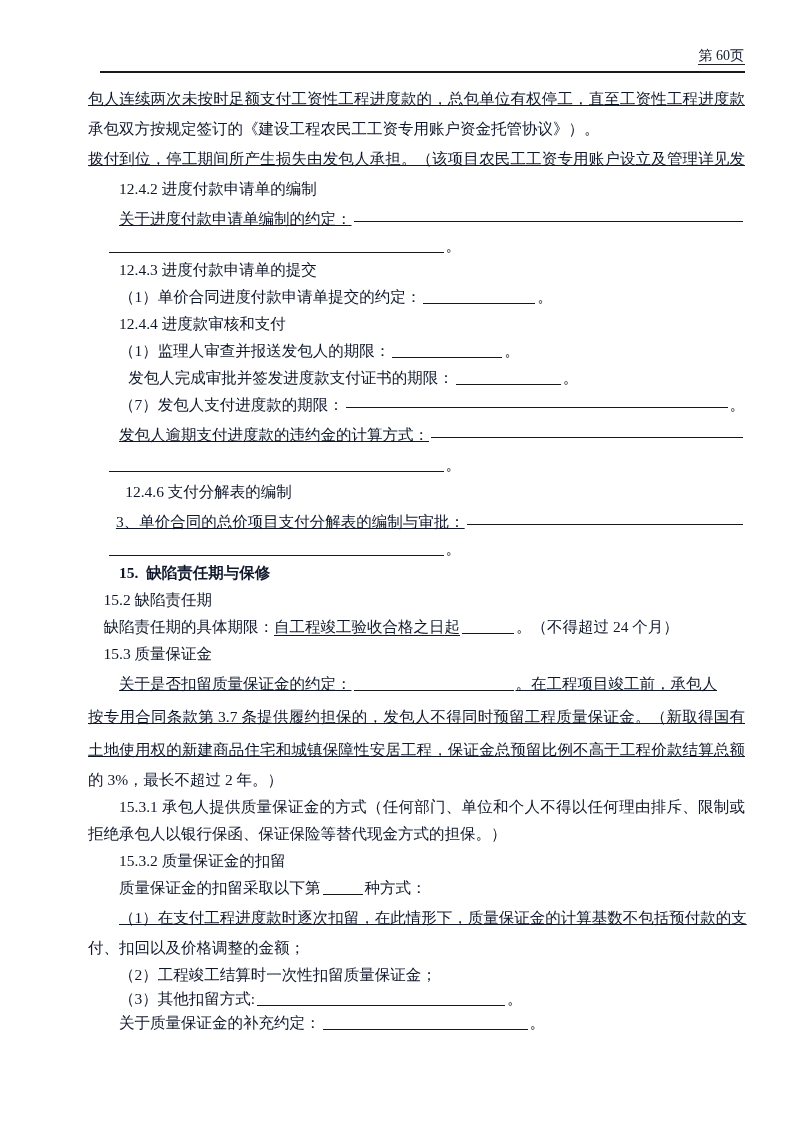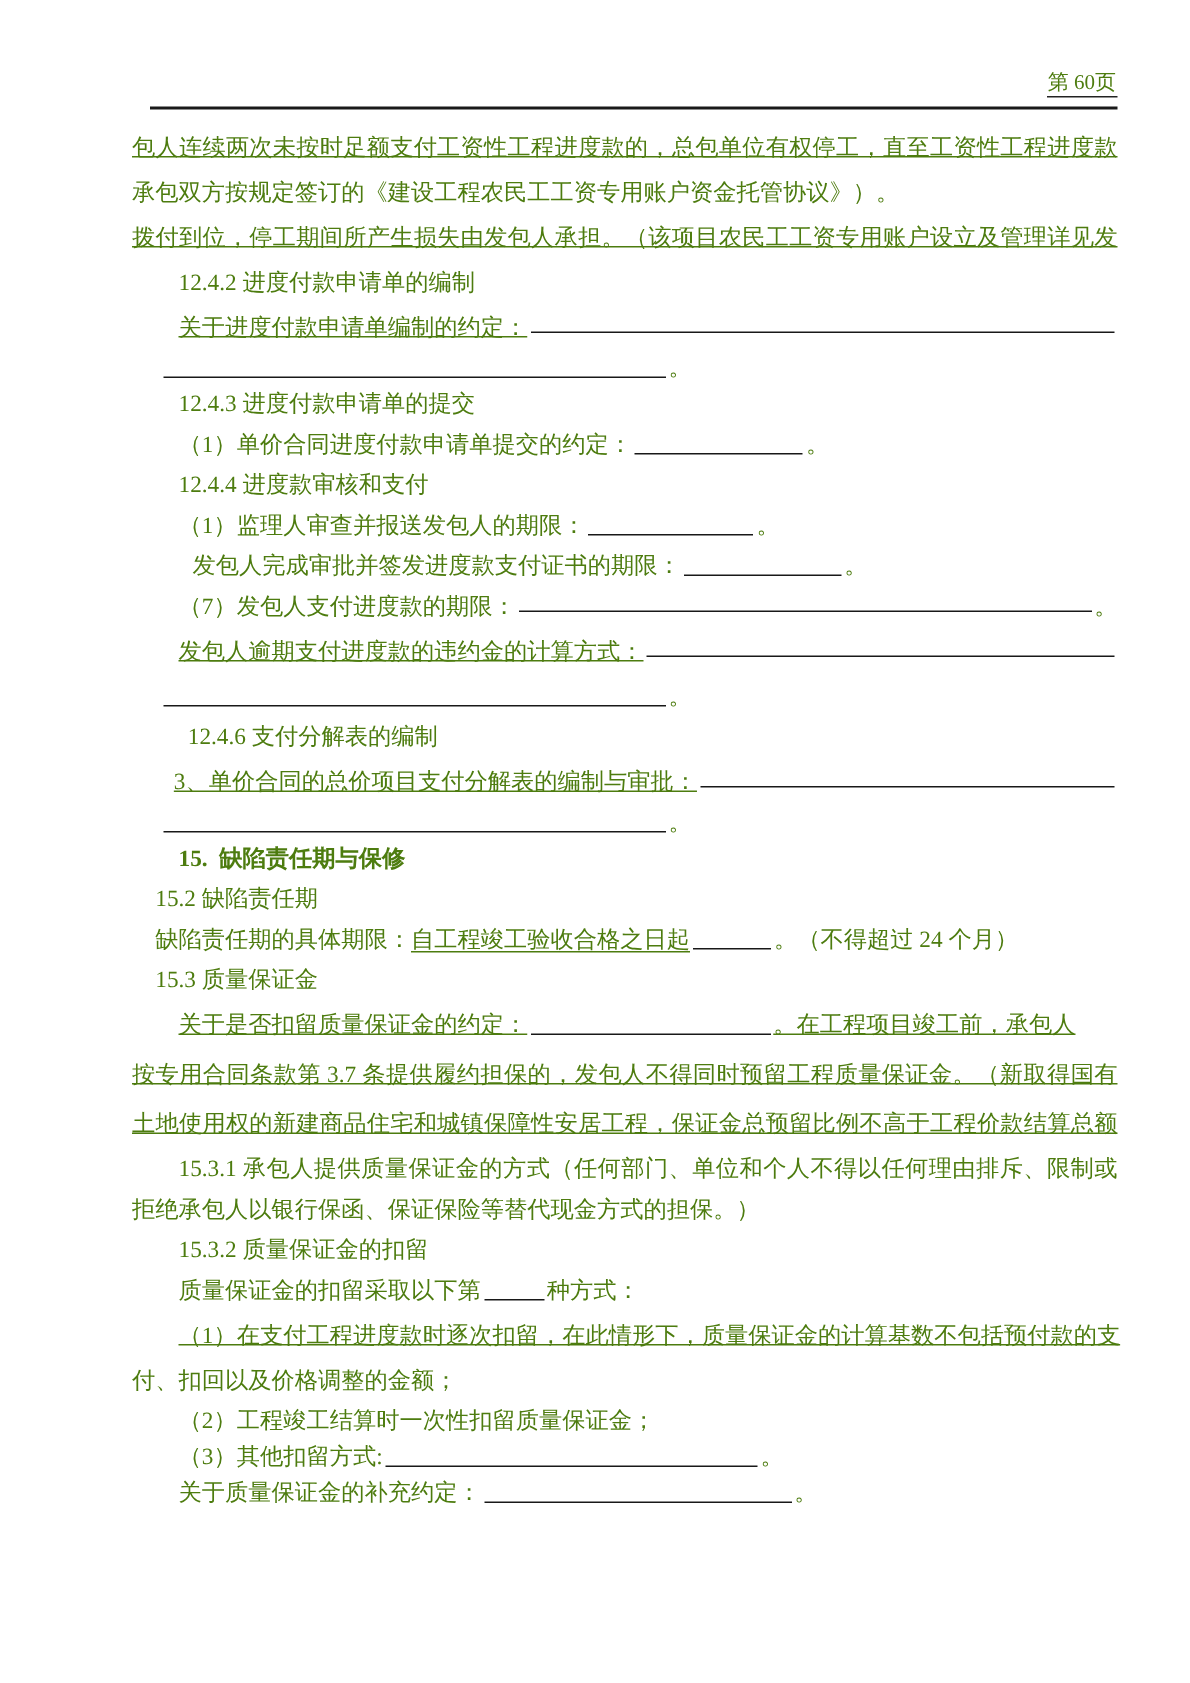--- a/index.html
+++ b/index.html
@@ -4,21 +4,21 @@
 <style>
   html,body{
     margin:0;padding:0;background:#ffffff;
     width:793px;height:1122px;overflow:hidden;
   }
   .page{
     box-sizing:border-box;
     width:793px;height:1122px;
     padding:44px 48px 0 88px;
     background:#ffffff;
-    color:#4d7c0f;
+    color:#0f172a;
     font-family:"Liberation Serif","DejaVu Serif",serif;
     font-size:15.5px;
   }
   .hdr{
     text-align:right;
     height:22px;line-height:22px;
   }
   .pnum{
     font-size:14px;
     border-bottom:1px solid #222;
@@ -96,20 +96,21 @@
         <span class="blank fillb"></span>
       </div>
       <div class="line short" style="padding-left: 1.2em;"><span class="blank" style="width: 335px;"></span><span class="t">。</span></div>
       <div class="line bold" style="padding-left: 2em;"><span class="t">15. 缺陷责任期与保修</span></div>
       <div class="line" style="padding-left: 1em;"><span class="t">15.2 缺陷责任期</span></div>
       <div class="line" style="padding-left: 1em;"><span class="t">缺陷责任期的具体期限：</span><span class="f">自工程竣工验收合格之日起</span><span class="blank" style="width: 52px;"></span><span class="t">。（不得超过 24 个月）</span></div>
       <div class="line" style="padding-left: 1em;"><span class="t">15.3 质量保证金</span></div>
       <div class="line tall" style="padding-left: 2em;"><span class="t">关于是否扣留质量保证金的约定：</span><span class="blank" style="width: 160px;"></span><span class="t">。在工程项目竣工前，承包人</span></div>
       <div class="line tall j" style="padding-left: 0em;"><span class="t">按专用合同条款第 3.7 条提供履约担保的，发包人不得同时预留工程质量保证金。（新取得国有</span></div>
       <div class="line tall j" style="padding-left: 0em;"><span class="t">土地使用权的新建商品住宅和城镇保障性安居工程，保证金总预留比例不高于工程价款结算总额</span></div>
+      <div class="line" style="padding-left: 0em;"><span class="t">的 3%，最长不超过 2 年。）</span></div>
       <div class="line j" style="padding-left: 2em;"><span class="t">15.3.1 承包人提供质量保证金的方式（任何部门、单位和个人不得以任何理由排斥、限制或</span></div>
       <div class="line" style="padding-left: 0em;"><span class="t">拒绝承包人以银行保函、保证保险等替代现金方式的担保。）</span></div>
       <div class="line" style="padding-left: 2em;"><span class="t">15.3.2 质量保证金的扣留</span></div>
       <div class="line" style="padding-left: 2em;"><span class="t">质量保证金的扣留采取以下第</span><span class="blank" style="width: 40px;"></span><span class="t">种方式：</span></div>
       <div class="line tall j" style="padding-left: 2em;"><span class="t">（1）在支付工程进度款时逐次扣留，在此情形下，质量保证金的计算基数不包括预付款的支</span></div>
       <div class="line" style="padding-left: 0em;"><span class="t">付、扣回以及价格调整的金额；</span></div>
       <div class="line" style="padding-left: 2em;"><span class="t">（2）工程竣工结算时一次性扣留质量保证金；</span></div>
       <div class="line short" style="padding-left: 2em;"><span class="t">（3）其他扣留方式:</span><span class="blank" style="width: 248px;"></span><span class="t">。</span></div>
       <div class="line" style="padding-left: 2em;"><span class="t">关于质量保证金的补充约定：</span><span class="blank" style="width: 205px;"></span><span class="t">。</span></div>
     </div>

